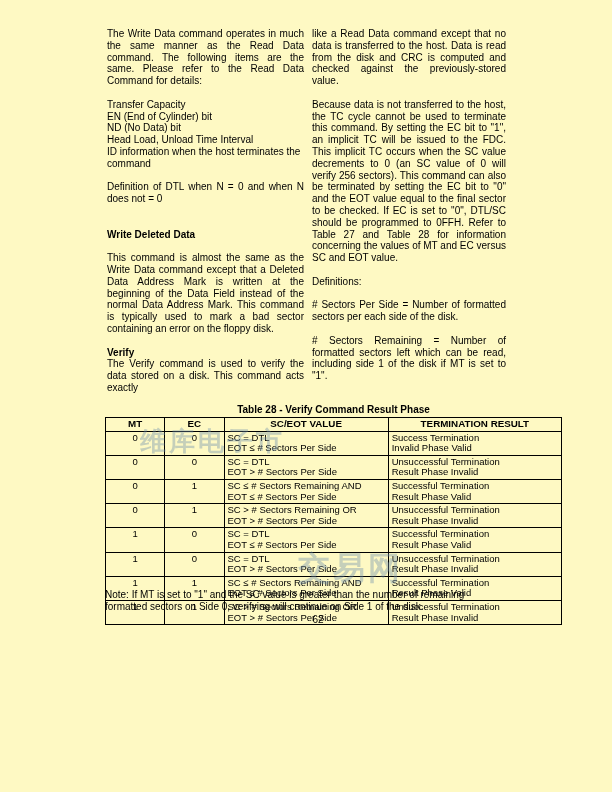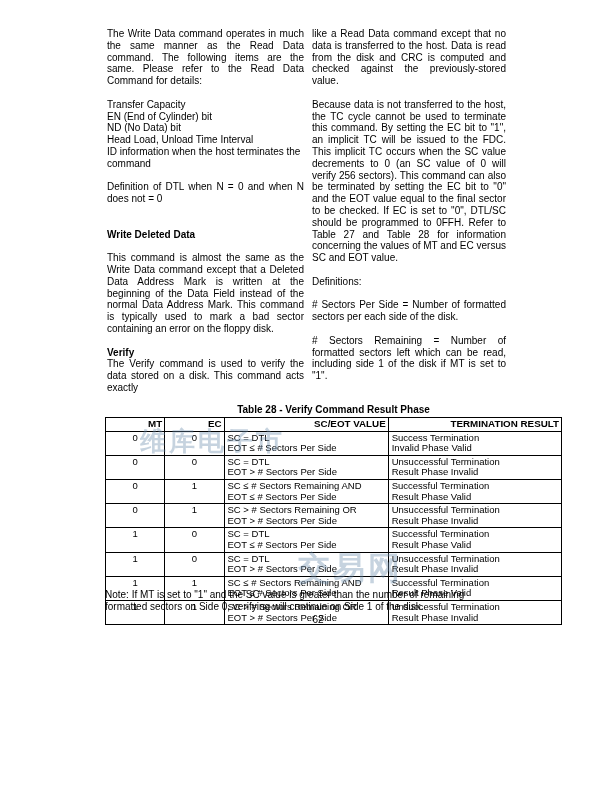--- a/index.html
+++ b/index.html
@@ -3,21 +3,21 @@
 <meta charset="utf-8">
 <style>
   * { margin: 0; padding: 0; box-sizing: border-box; }
   html, body { background: #e8e8e8; }
   body { font-family: "Liberation Sans", sans-serif; color: #000; }
   .page {
     position: relative;
     width: 612px;
     height: 792px;
     margin: 0 auto;
-    background: #ffffff;
+    background: #fef9c3;
     overflow: hidden;
   }
   .col {
     position: absolute;
     top: 28px;
     font-size: 10px;
     line-height: 11.8px;
     text-align: justify;
   }
   .col-left  { left: 107px; width: 197px; }
@@ -51,21 +51,21 @@
     font-size: 9.5px;
     line-height: 10.6px;
   }
   table.result-table th,
   table.result-table td {
     border: 1px solid #000;
     padding: 1px 3px;
     vertical-align: top;
   }
   table.result-table th {
-    text-align: right;
+    text-align: center;
     font-size: 9.8px;
     font-weight: bold;
     padding: 1px 2px;
   }
   td.center { text-align: center; }
   td.pre { white-space: pre-line; }
   col.c-mt { width: 13%; }
   col.c-ec { width: 13%; }
   col.c-sceot { width: 36%; }
   col.c-result { width: 38%; }

